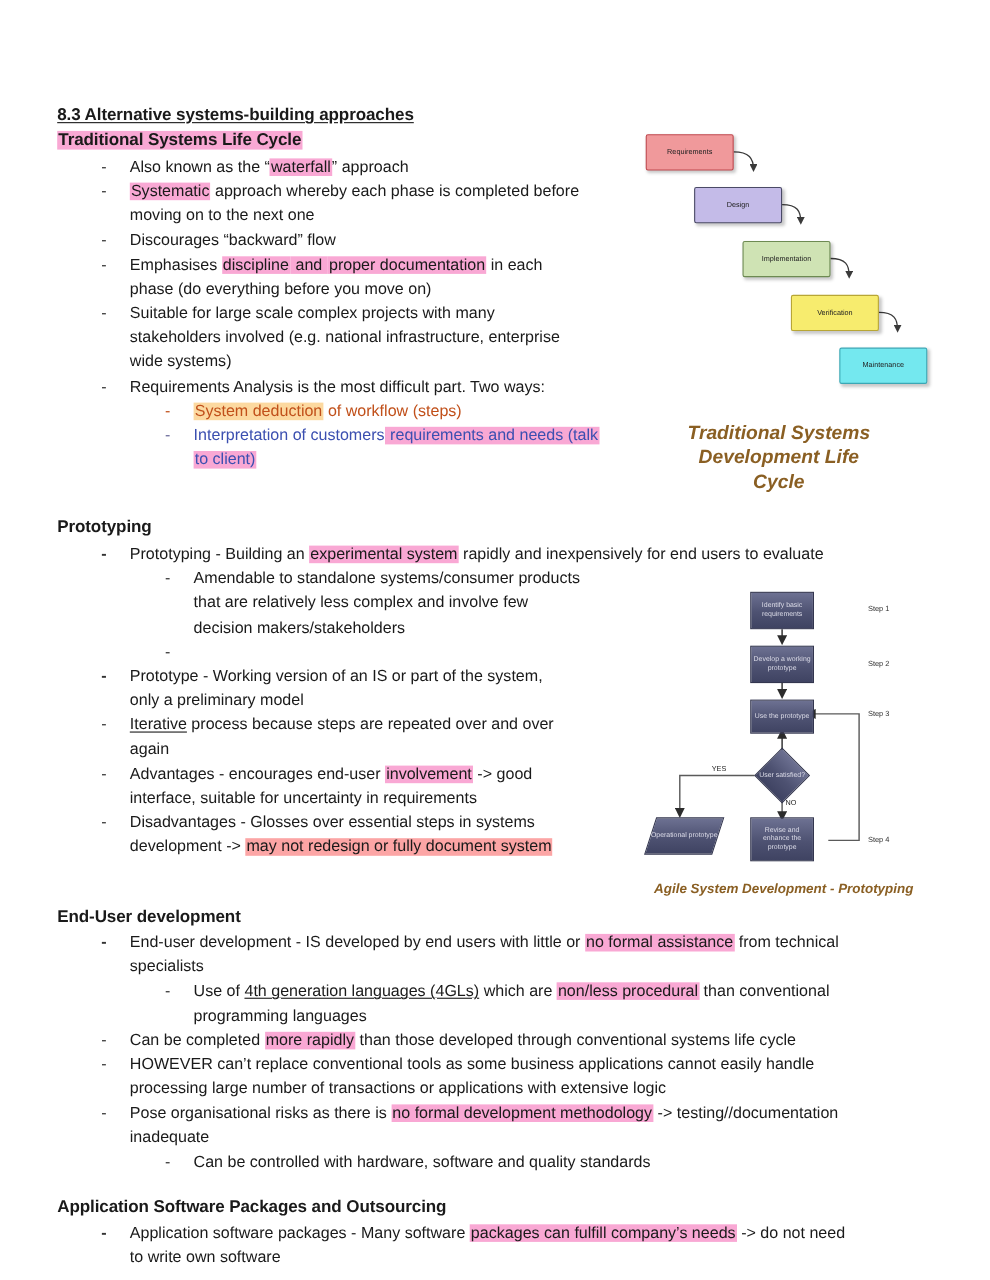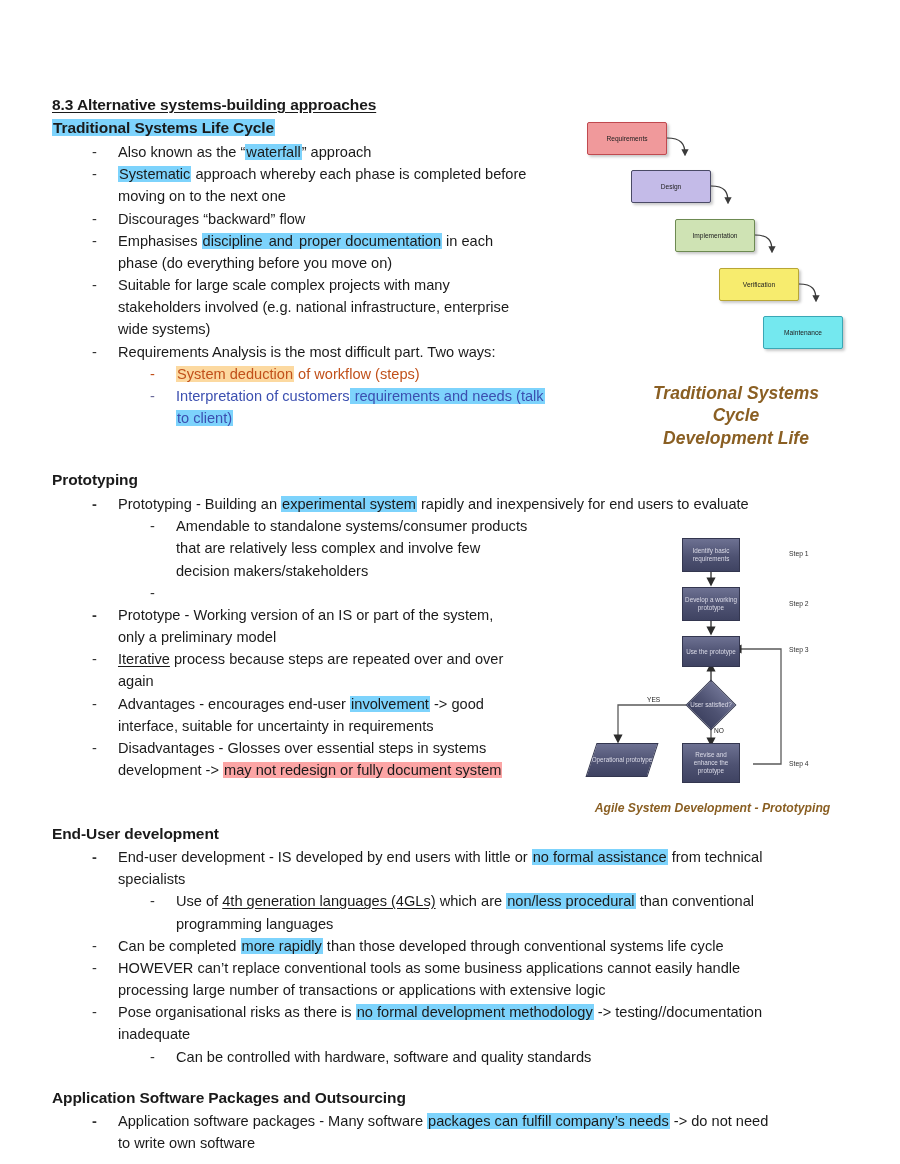--- a/index.html
+++ b/index.html
@@ -19,21 +19,21 @@
 
   
   .h-section {
     font-size: 15.5px;
     font-weight: bold;
     letter-spacing: -0.1px;
     line-height: 1.35;
   }
   .h-underline { text-decoration: underline; text-underline-offset: 2px; }
 
-  .hl { background: #7dd3fc; padding: 0 1px; }
+  .hl { background: #f9a8d4; padding: 0 1px; }
   .hl-orange { background: #fcd9a0; padding: 0 1px; }
   .hl-pink { background: #fca5a5; padding: 0 1px; }
 
   .t-orange { color: #c1501a; }
   .t-blue { color: #3b4fb0; }
 
   .u { text-decoration: underline; text-underline-offset: 2px; }
   .b { font-weight: normal; }
 
   
@@ -222,24 +222,24 @@
       <span>Implementation</span>
     </div>
     <div class="wf-box" style="left:144px; top:162px; width:80px; height:33px; background:#f7ec6e; border-color:#b8a635;">
       <span>Verification</span>
     </div>
     <div class="wf-box" style="left:188px; top:210px; width:80px; height:33px; background:#74e8ef; border-color:#3aa7b5;">
       <span>Maintenance</span>
     </div>
   </div>
 
-  <div class="caption" style="position:absolute; left:616px; top:341px; width:240px;">
+  <div class="caption" style="position:absolute; left:588px; top:341px; width:240px;">
     <div>Traditional Systems</div>
+    <div>Development Life</div>
     <div>Cycle</div>
-    <div>Development Life</div>
   </div>
 
   <div class="col-left h-section" style="top:429px;">Prototyping</div>
 
   <div class="col-left" style="top:452px; width:810px;">
 
     <div class="row lvl1 wide">
       <span class="dash bold">-</span>
       <span class="txt"><span class="b">Prototyping</span><span> - Building an </span><span class="hl">experimental system</span><span> rapidly and inexpensively for end users to evaluate</span></span>
     </div>

